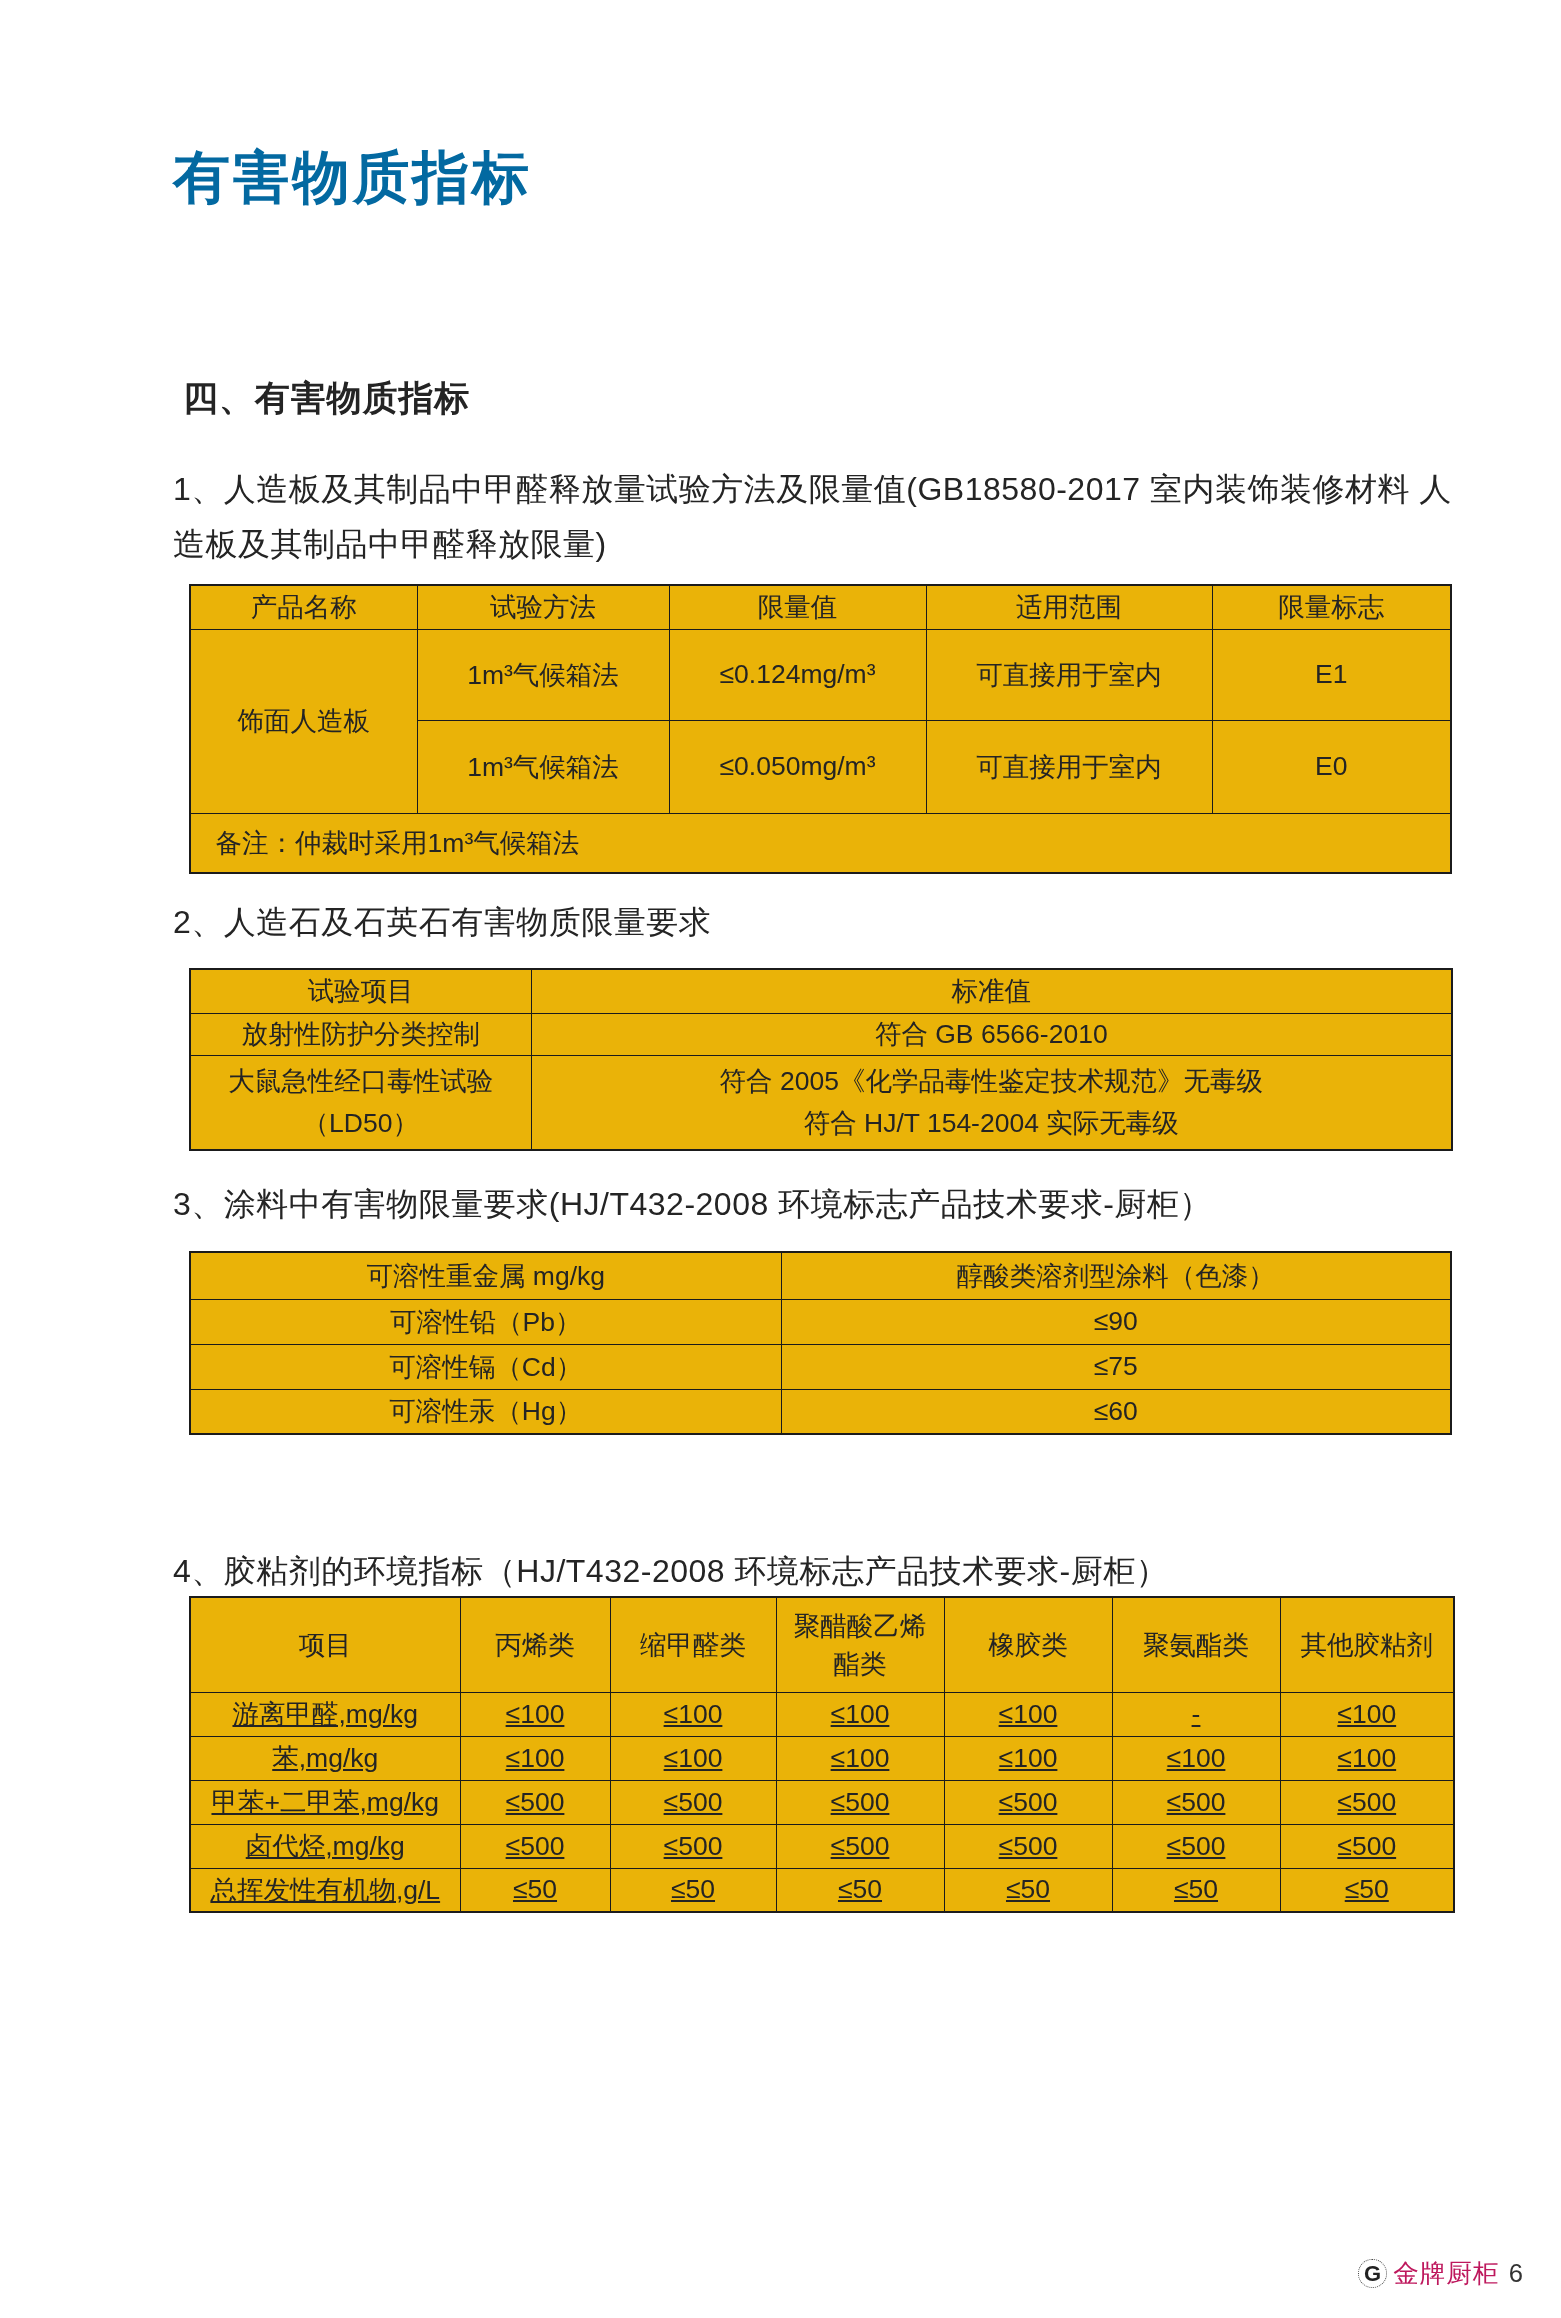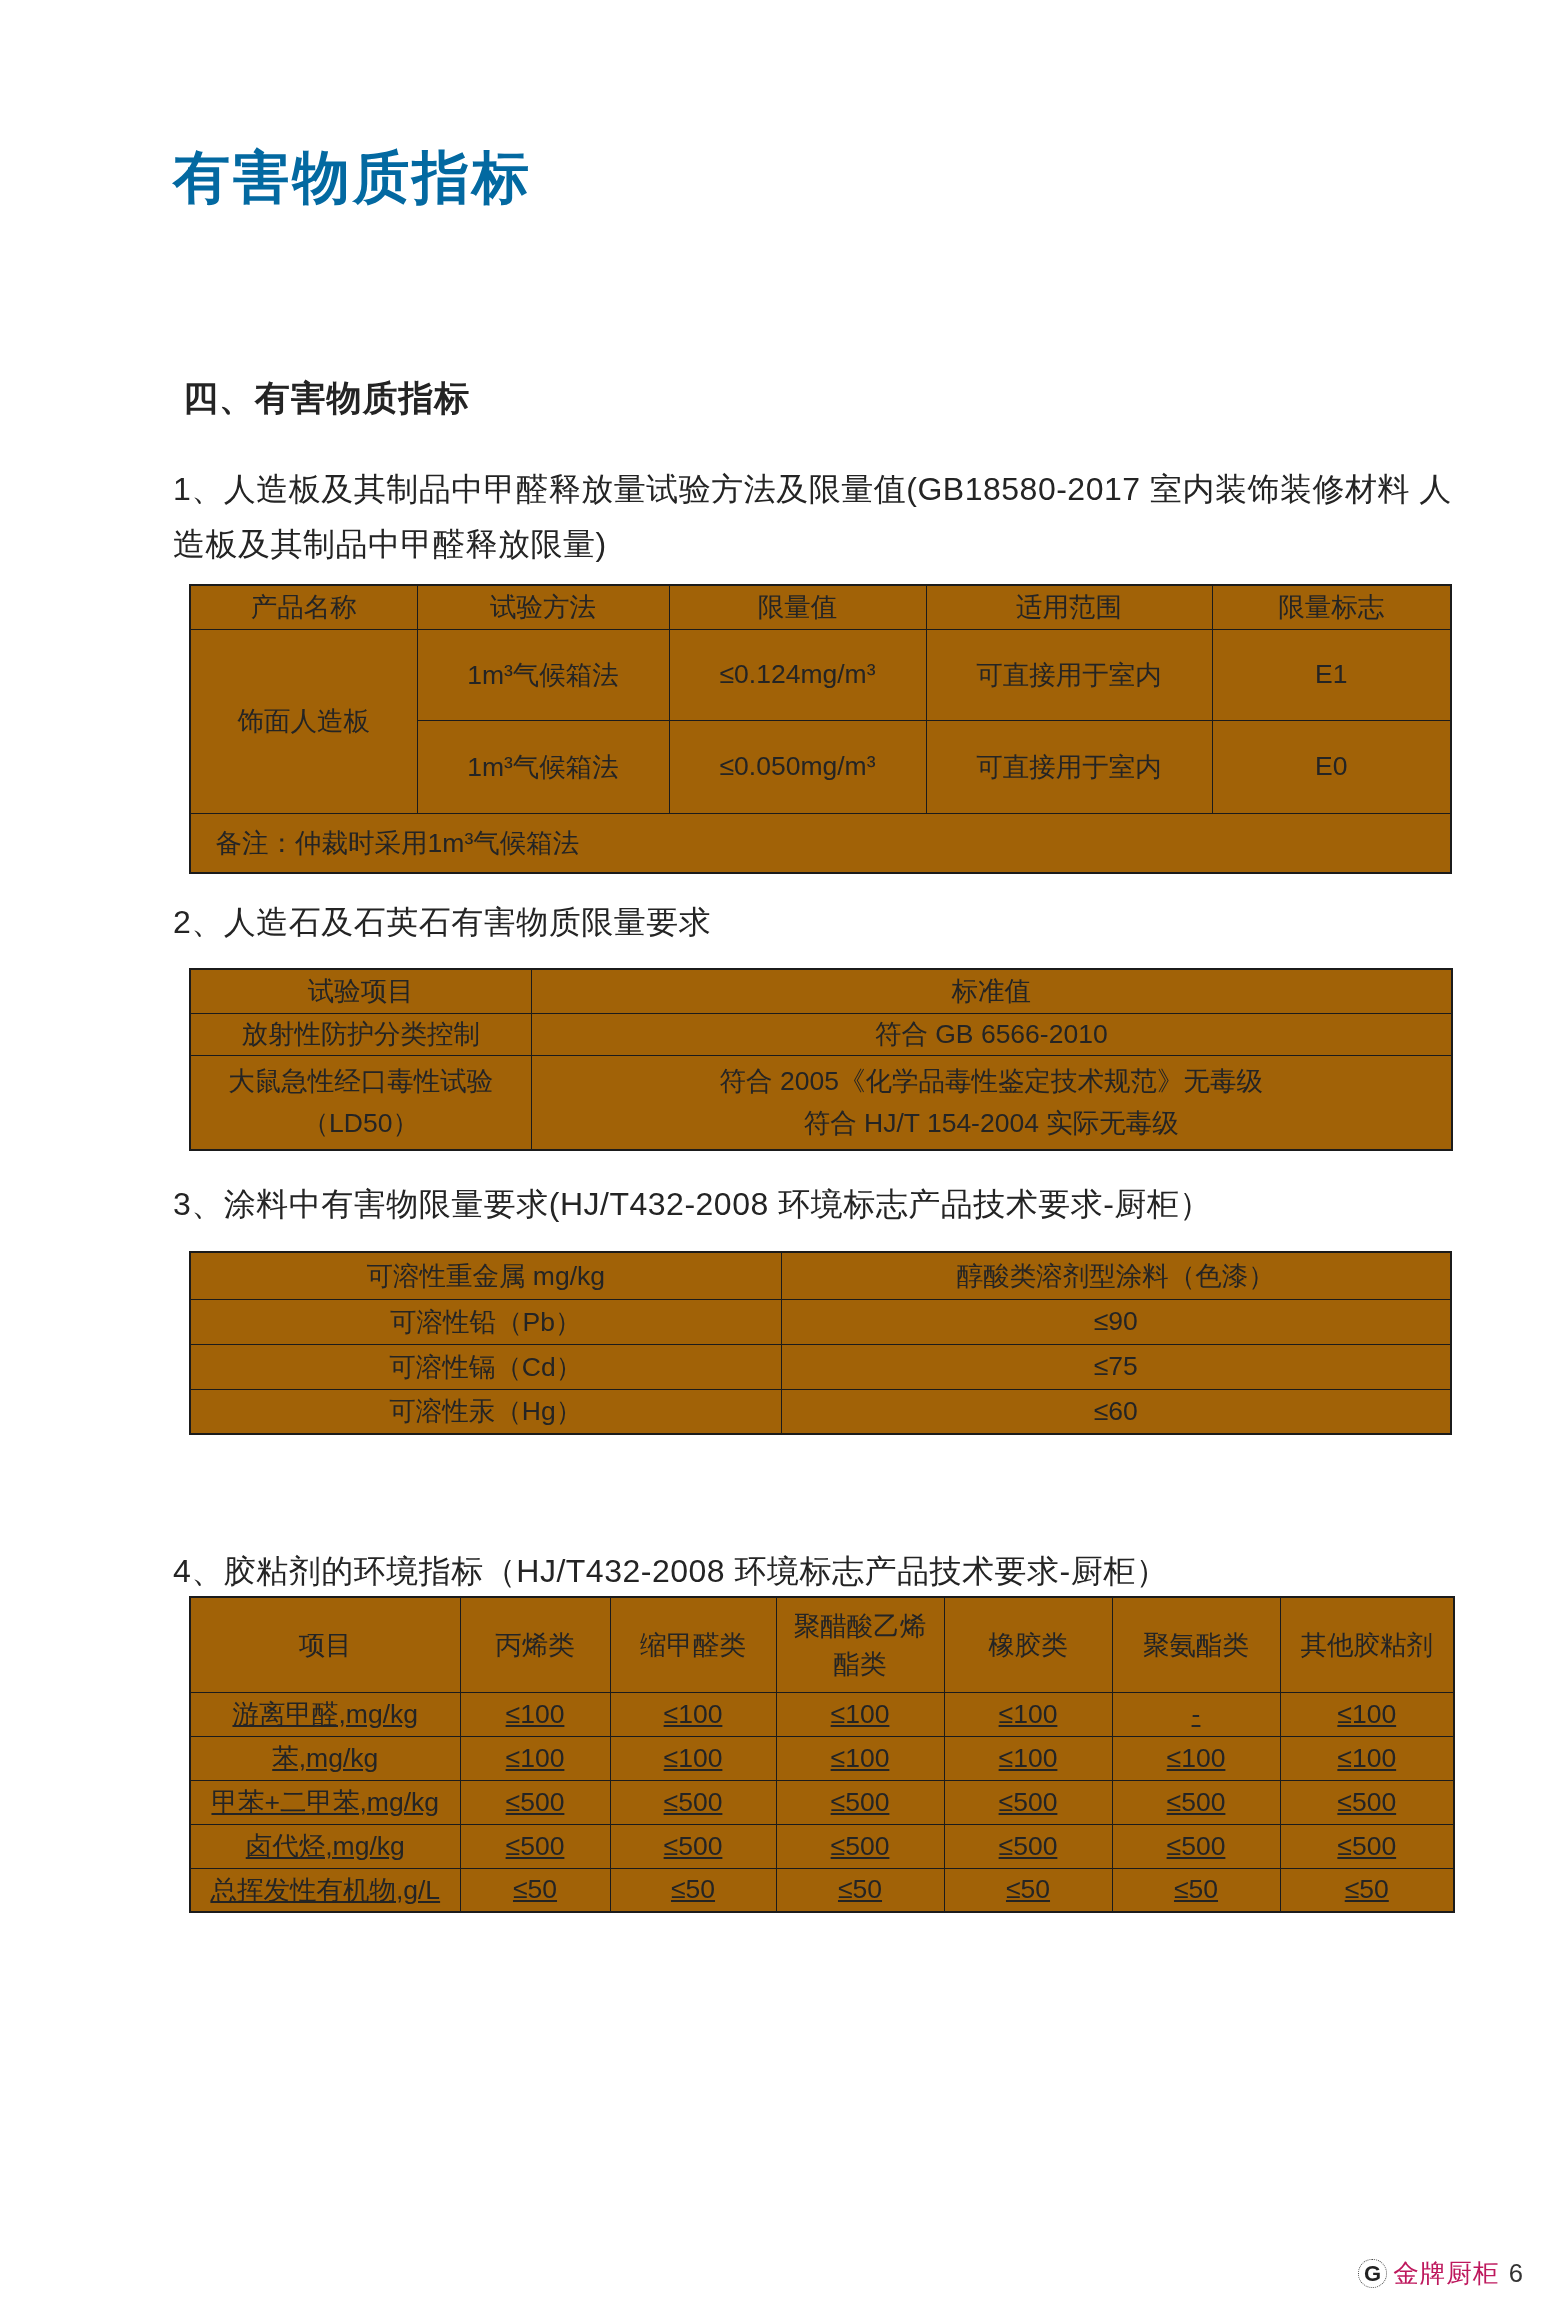--- a/index.html
+++ b/index.html
@@ -20,21 +20,21 @@
     font-size:35px; font-weight:700; letter-spacing:0.9px;margin-left:16px;
   }
   .section-heading { font-size:32px; letter-spacing:0.5px; }
   #s1-heading { left:173px; top:462px; width:1295px; line-height:55px; }
   #s2-heading { left:173px; top:901px; }
   #s3-heading { left:173px; top:1183px; }
   #s4-heading { left:173px; top:1550px; }
 
   table {
     border-collapse:collapse; table-layout:fixed;
-    border:2.8px solid #1b1b1b; background:#a16207;
+    border:2.8px solid #1b1b1b; background:#eab308;
   }
   th, td {
     border:1.9px solid #1b1b1b;
     font-size:26.5px; font-weight:400; color:#242424;
     text-align:center; vertical-align:middle; padding:0;
     overflow:hidden;
   }
   #table1 { left:189px; top:584px; width:1261px; }
   #table1 .tr-head  { height:44px; }
   #table1 .tr-row1  { height:91px; }

